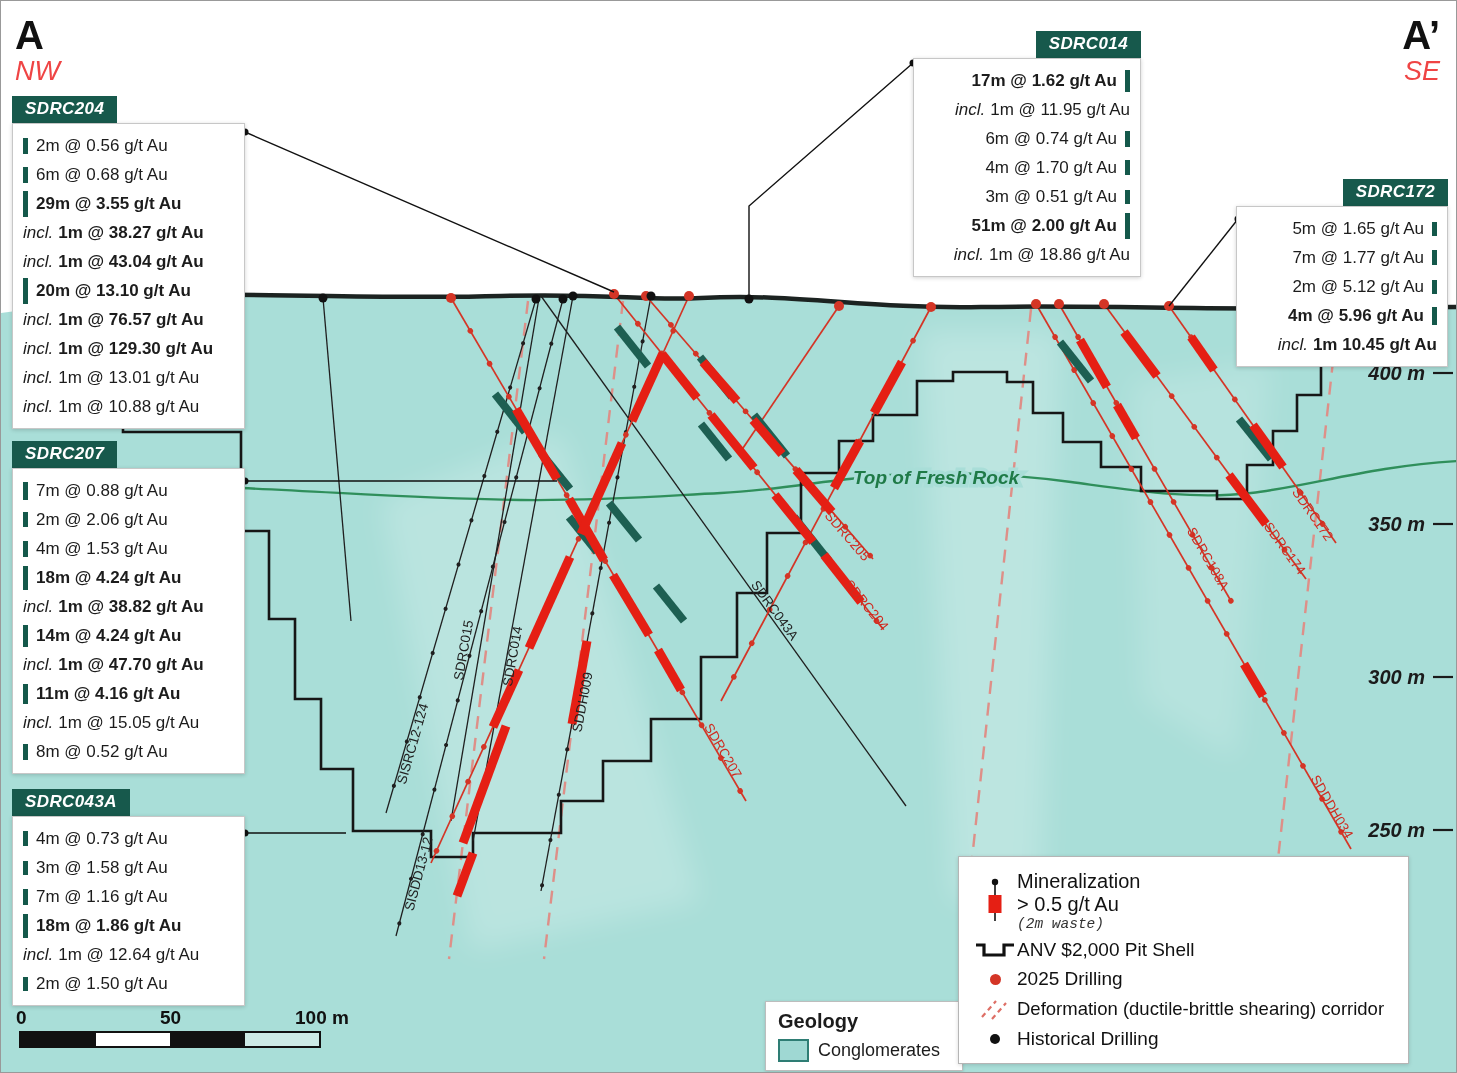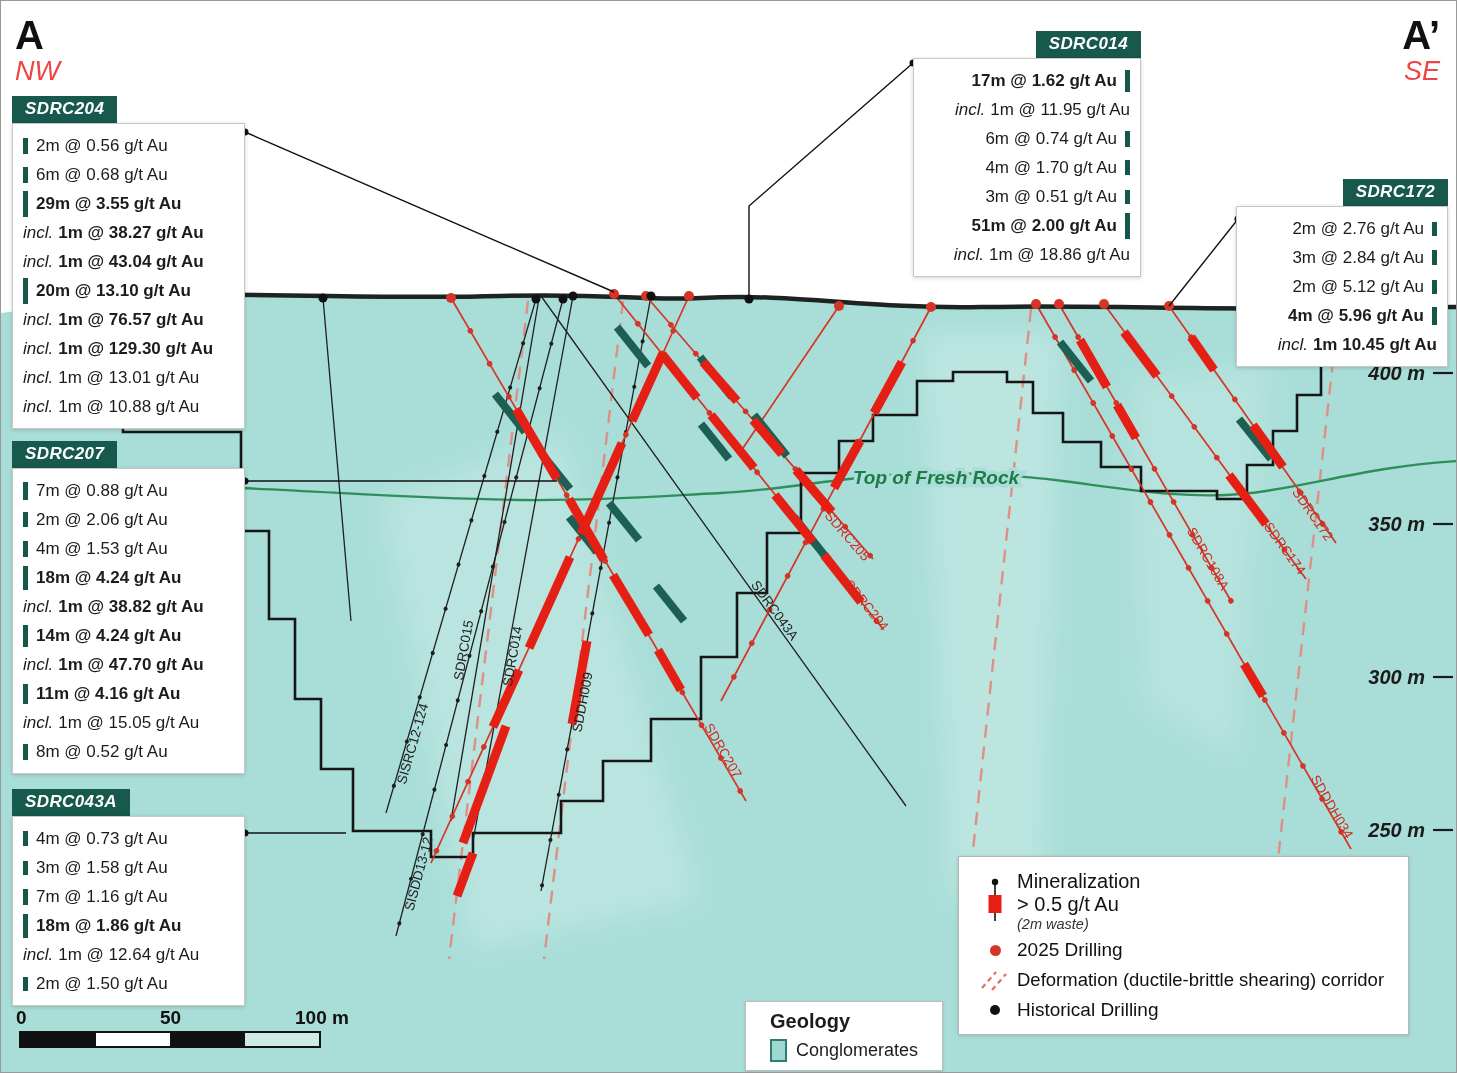--- a/index.html
+++ b/index.html
@@ -33,35 +33,35 @@
   
   .scalebar{position:absolute;left:18px;top:1006px;width:302px;z-index:6;}
   .scalebar .ticks{position:relative;height:24px;font-size:19px;font-weight:bold;color:#111;}
   .scalebar .t0{position:absolute;left:-3px;top:0;}
   .scalebar .t50{position:absolute;left:141px;top:0;text-align:center;}
   .scalebar .t100{position:absolute;left:276px;top:0;width:80px;}
   .scalebar .bar{display:flex;height:13px;border:2px solid #111;box-sizing:content-box;}
   .scalebar .seg{flex:1 1 25%;}
 
   
-  .geology{position:absolute;left:744px;top:1000px;width:198px;z-index:6;background:#fff;
-           border:1px solid #bdbdbd;box-shadow:0 1px 3px rgba(0,0,0,.15);padding:8px 24px;box-sizing:border-box;}
+  .geology{position:absolute;left:764px;top:1000px;width:198px;z-index:6;background:#fff;
+           border:1px solid #bdbdbd;box-shadow:0 1px 3px rgba(0,0,0,.15);padding:8px 12px;box-sizing:border-box;}
   .geology .title{font-size:20px;font-weight:bold;margin-bottom:6px;}
   .geology .item{display:flex;align-items:center;font-size:18px;}
   .geology .swatch{width:27px;height:19px;background:#9fd8d3;border:2px solid #2e7d74;margin-right:9px;}
 
   
   .legend{position:absolute;left:957px;top:855px;width:451px;z-index:6;background:#fff;
           border:1px solid #b5b5b5;box-shadow:0 1px 4px rgba(0,0,0,.15);
           padding:6px 14px;box-sizing:border-box;}
   .litem{display:flex;align-items:center;margin:7px 0;font-size:19px;color:#111;}
   .licon{width:44px;flex:0 0 44px;display:flex;justify-content:center;align-items:center;}
   .ltext .l1{font-size:20px;}
   .ltext .l2{font-size:20px;}
-  .ltext .l3{font-size:14.5px;font-style:italic;color:#333;}
+  .ltext .l3{font-size:14.5px;font-style:italic;color:#333;font-family:Liberation Mono, monospace;}
   .dot{border-radius:50%;display:inline-block;}
   .dot.red{width:11px;height:11px;background:#d43526;}
   .dot.black{width:10px;height:10px;background:#111;}
 </style>
 </head>
 <body>
 
 <div class="canvas">
 
   <svg class="section" viewBox="0 0 1457 1073">
@@ -399,25 +399,25 @@
           <span class="pre">incl.</span>
           <span class="main">1m @ 18.86 g/t Au</span>
         </div>
     </div>
   </div>
 
   <div class="callout right-side" style="left:1235px;top:178px;width:212px;">
     <div class="badge">SDRC172</div>
     <div class="cbody" style="width:100%;box-sizing:border-box;">
       <div class="crow">
-          <span class="main">2m @ 2.76 g/t Au</span>
+          <span class="main">5m @ 1.65 g/t Au</span>
           <span class="bar" style="height:14px"></span>
         </div>
       <div class="crow">
-          <span class="main">3m @ 2.84 g/t Au</span>
+          <span class="main">7m @ 1.77 g/t Au</span>
           <span class="bar" style="height:15px"></span>
         </div>
       <div class="crow">
           <span class="main">2m @ 5.12 g/t Au</span>
           <span class="bar" style="height:14px"></span>
         </div>
       <div class="crow b">
           <span class="main">4m @ 5.96 g/t Au</span>
           <span class="bar" style="height:18px"></span>
         </div>
@@ -460,20 +460,28 @@
         </svg>
       </span>
       <span class="ltext">
         <div class="l1">Mineralization</div>
         <div class="l2">&gt; 0.5 g/t Au</div>
         <div class="l3">(2m waste)</div>
       </span>
     </div>
     <div class="litem">
       <span class="licon">
+        <svg width="42" height="20" viewBox="0 0 42 20">
+          <polyline points="2,5 10,5 10,15 30,15 30,5 40,5" fill="none" stroke="#111" stroke-width="3.2"></polyline>
+        </svg>
+      </span>
+      <span>ANV $2,000 Pit Shell</span>
+    </div>
+    <div class="litem">
+      <span class="licon">
           <span class="dot red"></span>
         </span>
       <span>2025 Drilling</span>
     </div>
     <div class="litem">
       <span class="licon">
         <svg width="34" height="24" viewBox="0 0 34 24">
           <line x1="4" y1="20" x2="18" y2="4" stroke="#de6f66" stroke-width="2.2" stroke-dasharray="5 4"></line>
           <line x1="14" y1="22" x2="28" y2="6" stroke="#de6f66" stroke-width="2.2" stroke-dasharray="5 4"></line>
         </svg>

